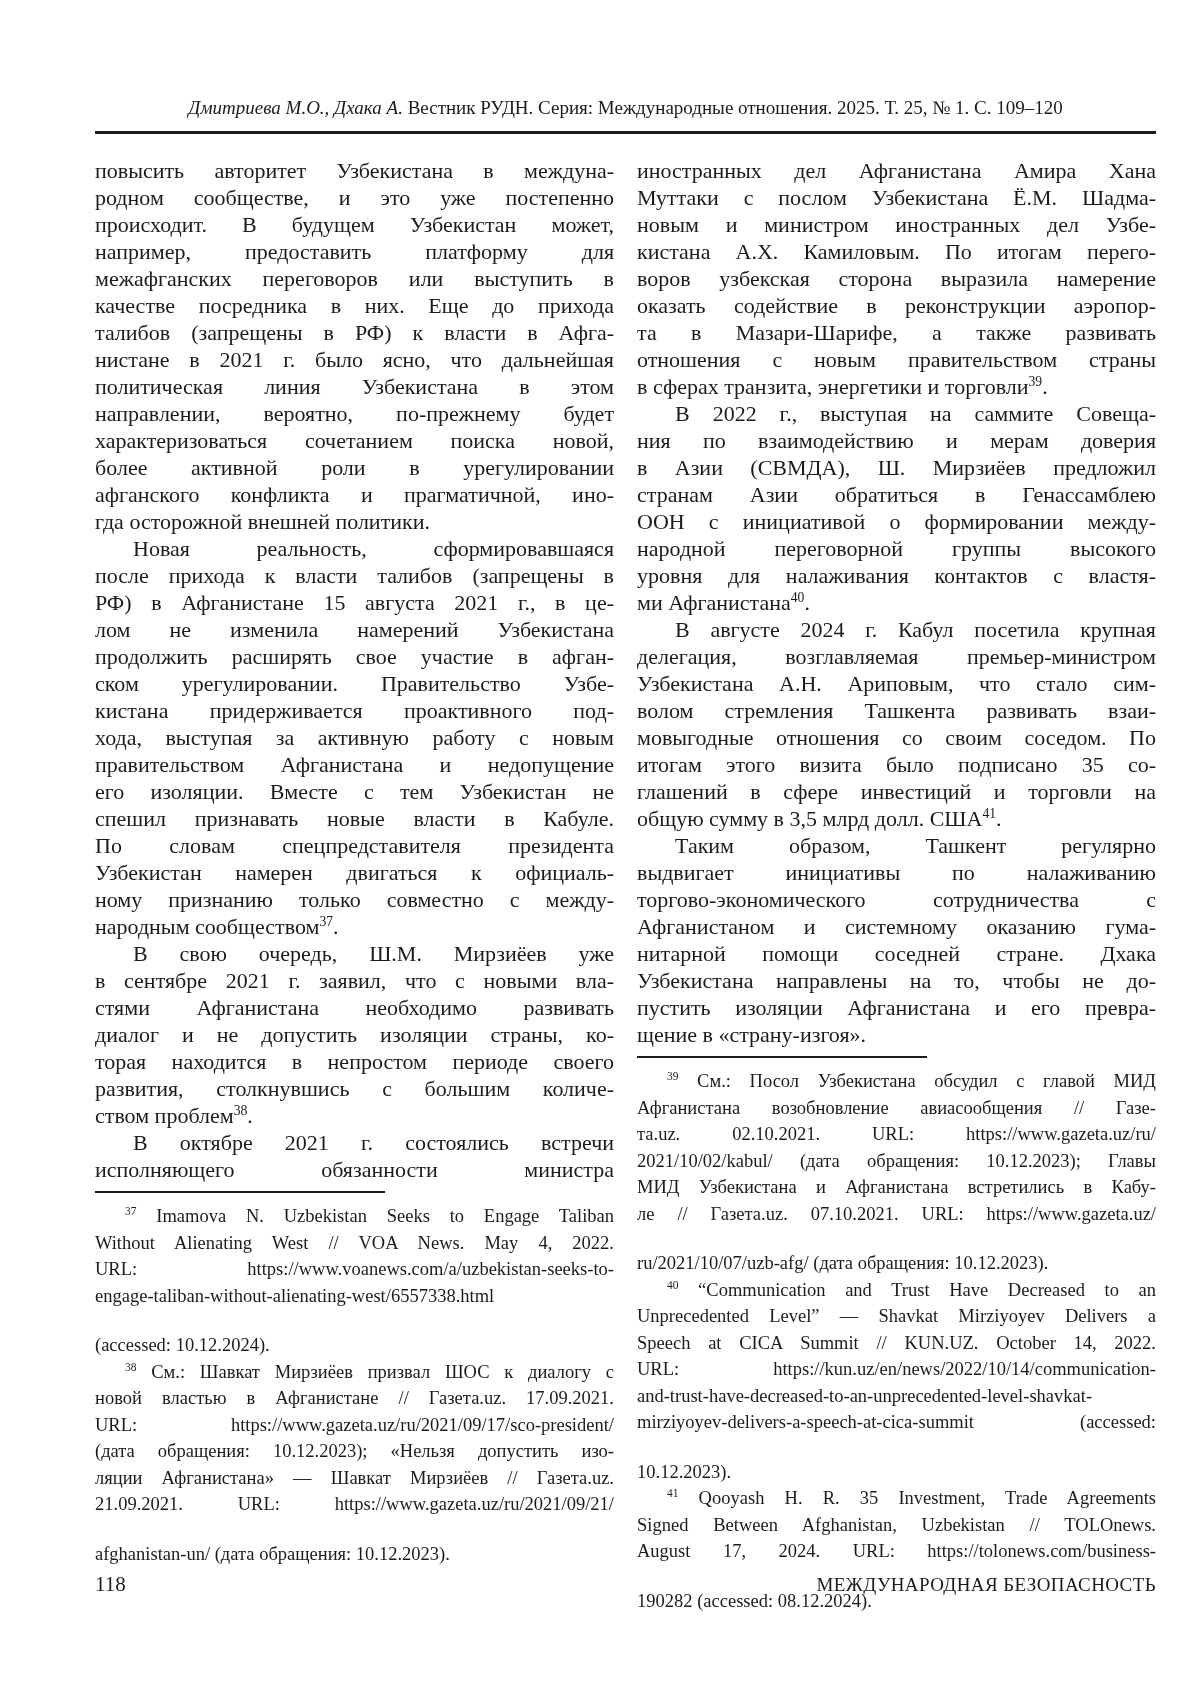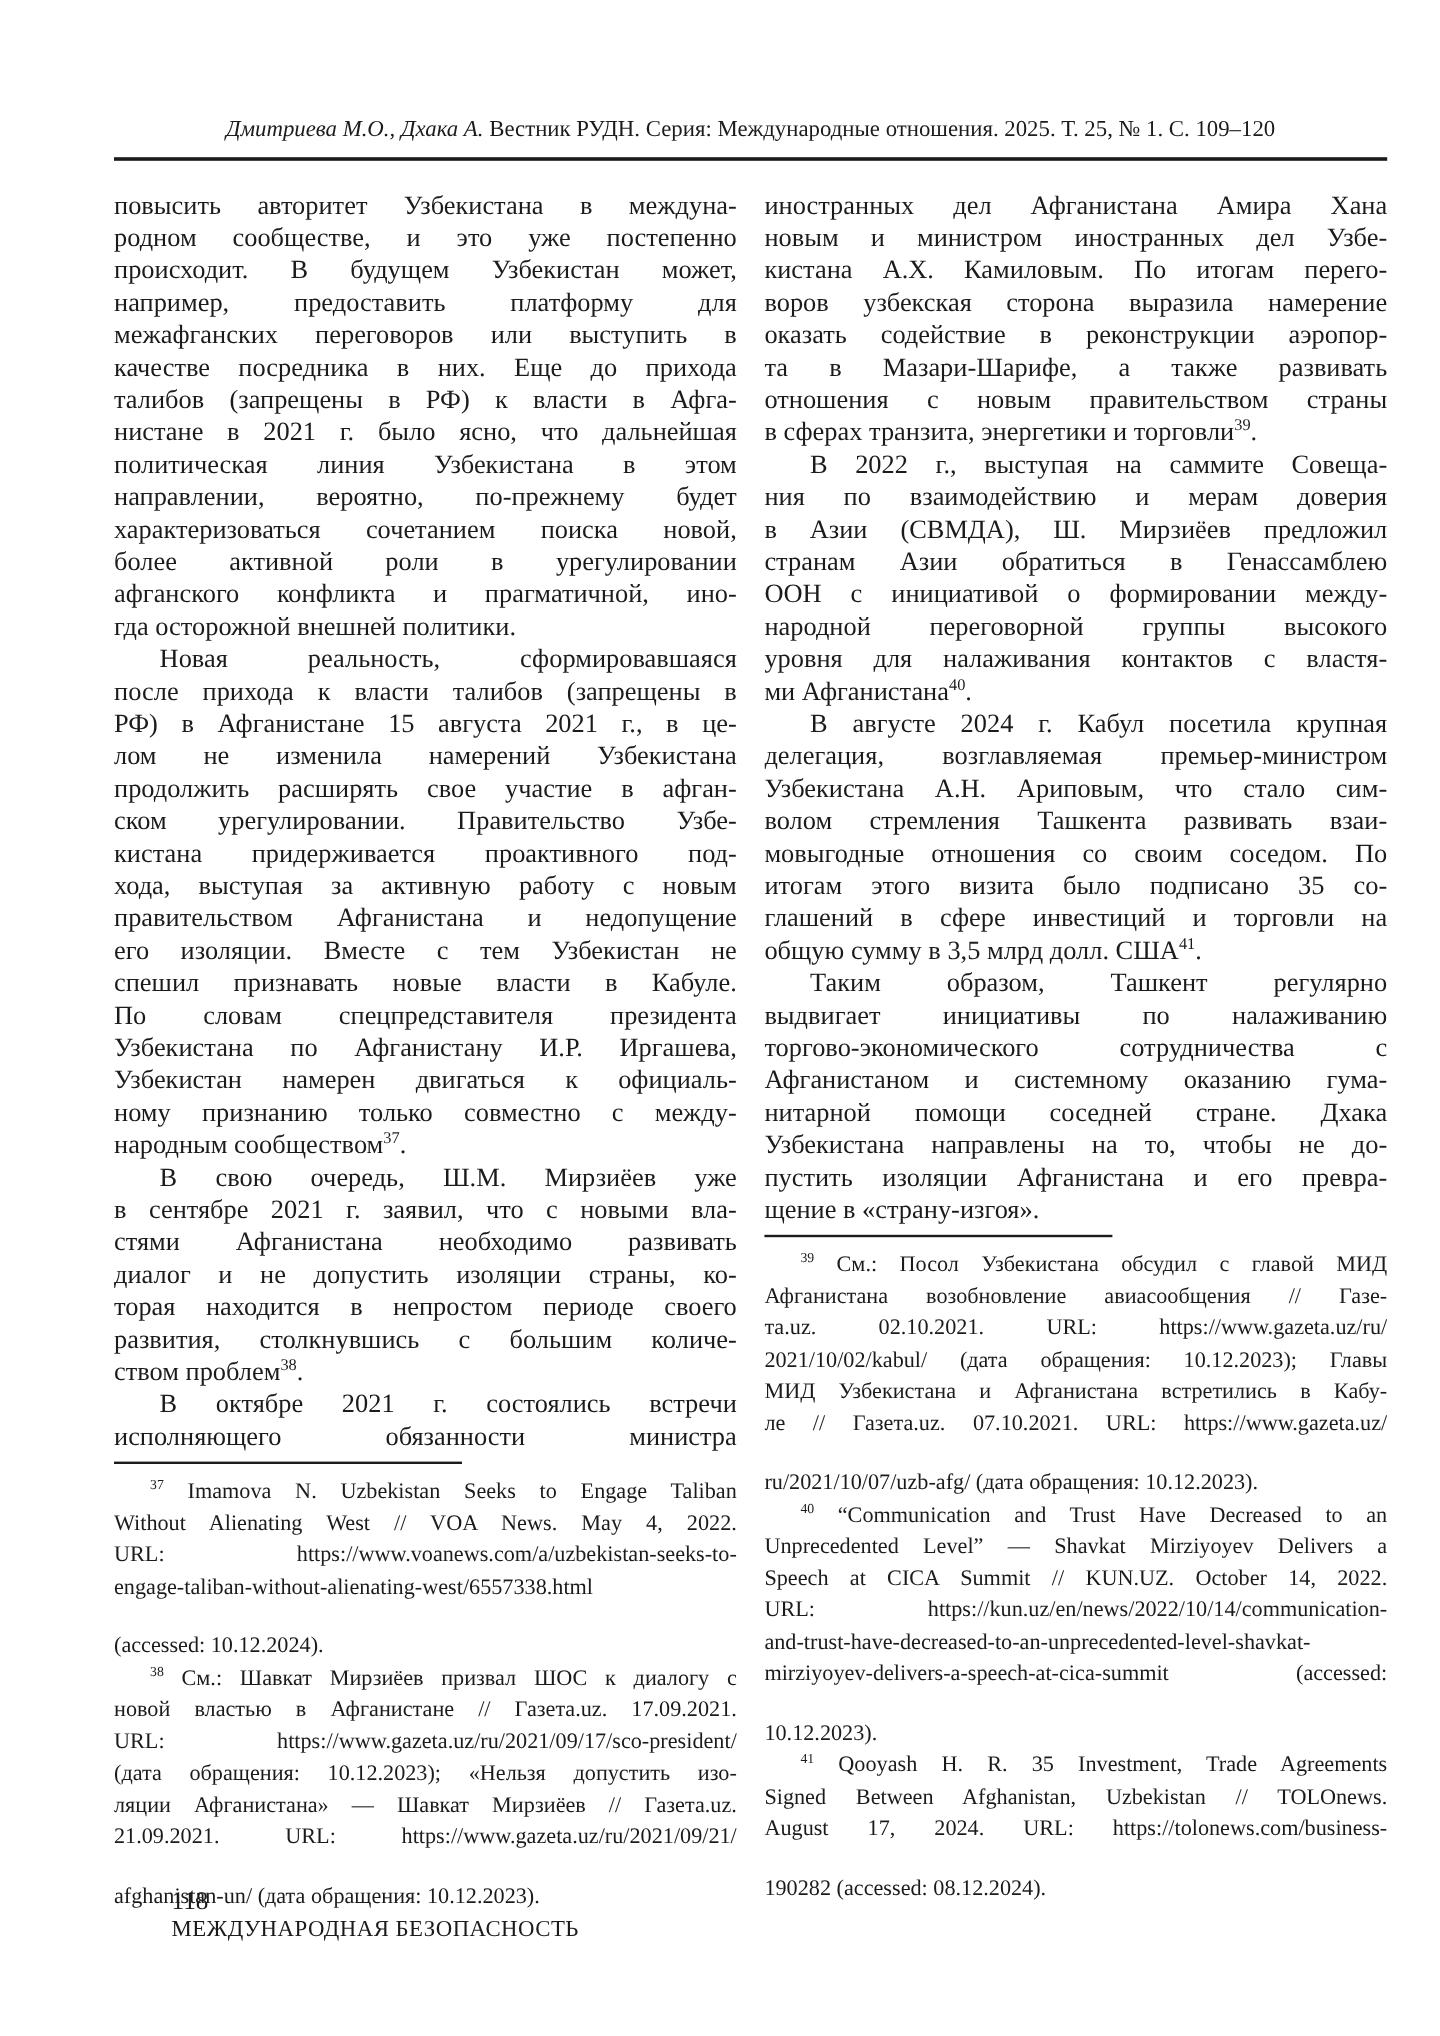--- a/index.html
+++ b/index.html
@@ -22,21 +22,21 @@
   sup{font-size:0.62em;line-height:0;vertical-align:super;}
   .footnotes{margin-top:auto;}
   .fn-rule{width:290px;height:2px;background:#1b1b1b;margin:8px 0 10px 0;}
   .fn-line{
     font-size:18.5px;height:26.5px;line-height:26.5px;
     text-align:justify;text-align-last:justify;overflow:hidden;
   }
   .fn-line.indent{padding-left:30px;}
   .fn-line.last{text-align-last:left;margin-top:23px;}
   .fn-line.nowrap{white-space:nowrap;text-align-last:left;}
-  .footer{display:flex;justify-content:space-between;align-items:baseline;margin-top:15px;flex-direction:column;}
+  .footer{display:flex;justify-content:space-between;align-items:baseline;margin-top:15px;}
   .page-num{font-size:21px;}
   .running-title{font-size:19px;letter-spacing:0.4px;margin-left:48px;}
 </style>
 </head>
 <body>
 
 <div class="page">
 
   <div class="header">
     <span class="authors">Дмитриева М.О., Дхака А.</span><span class="journal"> Вестник РУДН. Серия: Международные отношения. 2025. Т. 25, № 1. С. 109–120</span>
@@ -70,21 +70,20 @@
             <div class="line">РФ) в Афганистане 15 августа 2021 г., в це-</div>
             <div class="line">лом не изменила намерений Узбекистана</div>
             <div class="line">продолжить расширять свое участие в афган-</div>
             <div class="line">ском урегулировании. Правительство Узбе-</div>
             <div class="line">кистана придерживается проактивного под-</div>
             <div class="line">хода, выступая за активную работу с новым</div>
             <div class="line">правительством Афганистана и недопущение</div>
             <div class="line">его изоляции. Вместе с тем Узбекистан не</div>
             <div class="line">спешил признавать новые власти в Кабуле.</div>
             <div class="line">По словам спецпредставителя президента</div>
-            <div class="line">Узбекистана по Афганистану И.Р. Иргашева,</div>
             <div class="line">Узбекистан намерен двигаться к официаль-</div>
             <div class="line">ному признанию только совместно с между-</div>
             <div class="line last">народным сообществом<sup>37</sup>.</div>
           </div>
           <div>
             <div class="line indent">В свою очередь, Ш.М. Мирзиёев уже</div>
             <div class="line">в сентябре 2021 г. заявил, что с новыми вла-</div>
             <div class="line">стями Афганистана необходимо развивать</div>
             <div class="line">диалог и не допустить изоляции страны, ко-</div>
             <div class="line">торая находится в непростом периоде своего</div>
@@ -116,20 +115,21 @@
               <div class="fn-line last">afghanistan-un/ (дата обращения: 10.12.2023).</div>
             </div>
           </div>
       </div>
     </div>
 
     <div class="column">
       <div class="body">
           <div>
             <div class="line">иностранных дел Афганистана Амира Хана</div>
+            <div class="line">Муттаки с послом Узбекистана Ё.М. Шадма-</div>
             <div class="line">новым и министром иностранных дел Узбе-</div>
             <div class="line">кистана А.Х. Камиловым. По итогам перего-</div>
             <div class="line">воров узбекская сторона выразила намерение</div>
             <div class="line">оказать содействие в реконструкции аэропор-</div>
             <div class="line">та в Мазари-Шарифе, а также развивать</div>
             <div class="line">отношения с новым правительством страны</div>
             <div class="line last">в сферах транзита, энергетики и торговли<sup>39</sup>.</div>
           </div>
           <div>
             <div class="line indent">В 2022 г., выступая на саммите Совеща-</div>

